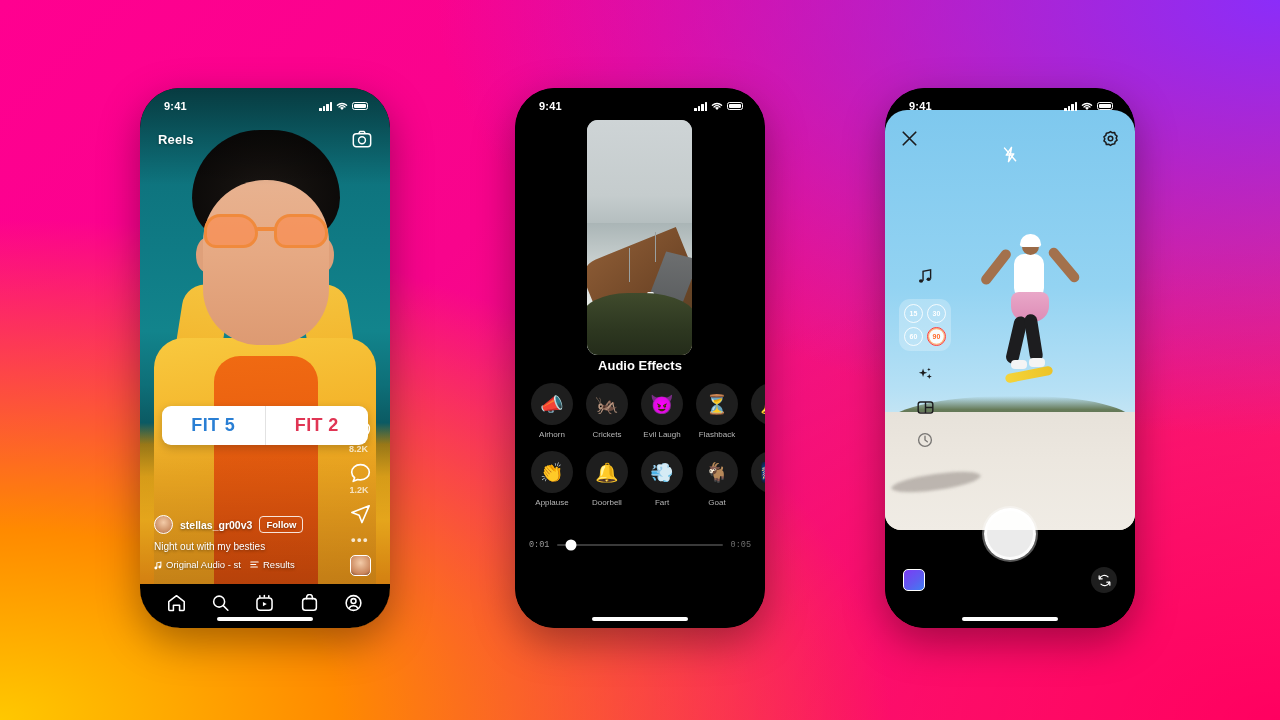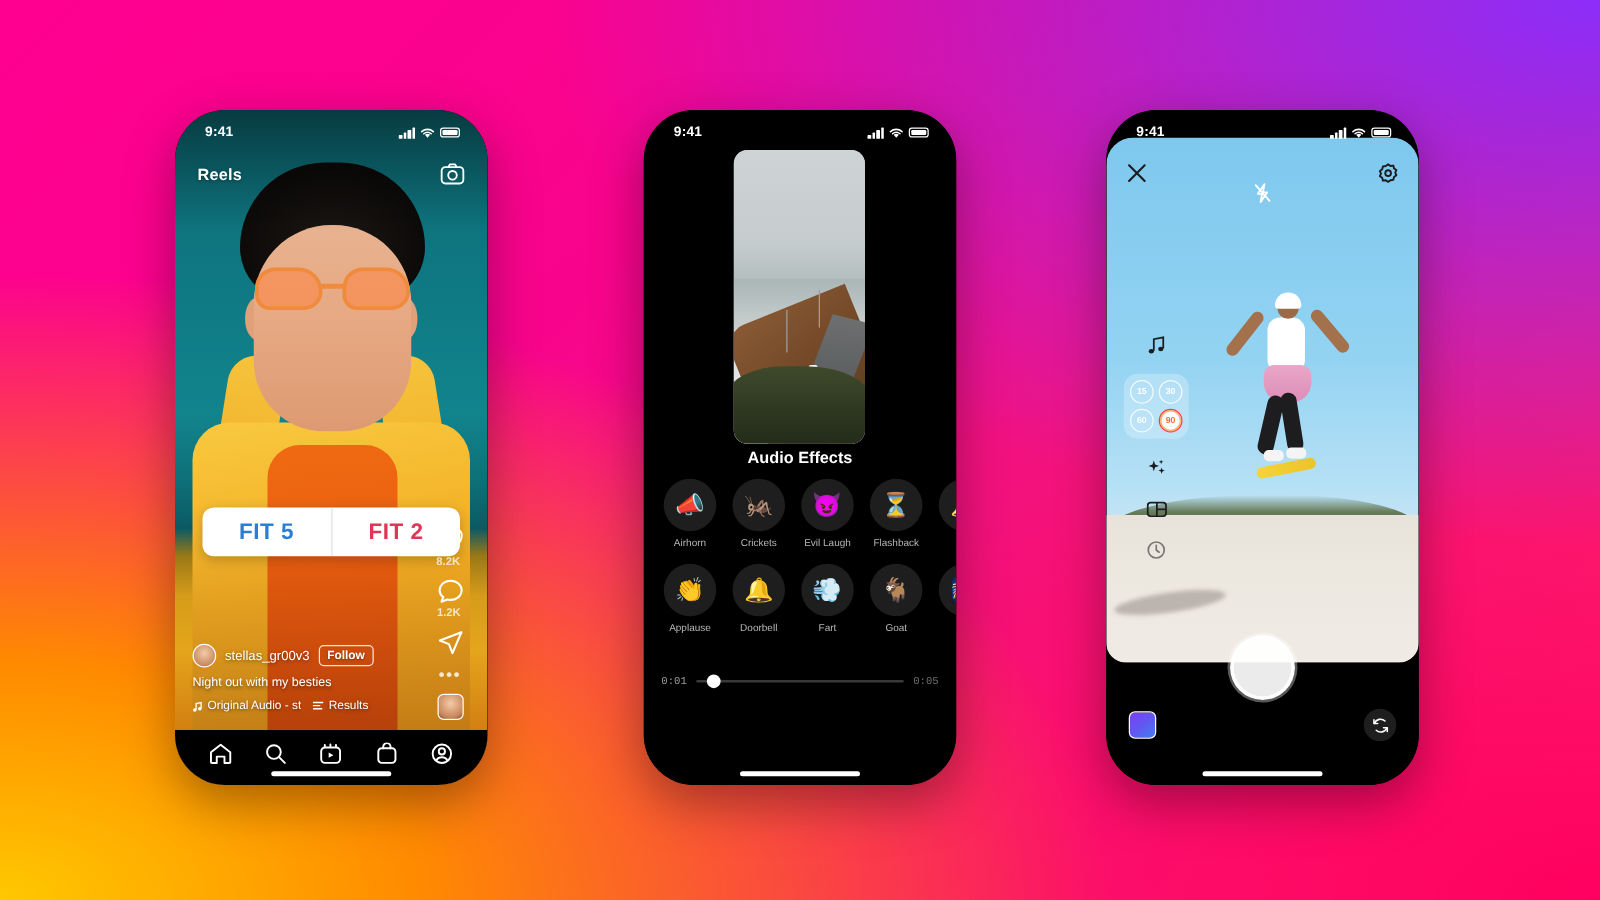--- a/index.html
+++ b/index.html
@@ -80,21 +80,21 @@
   .poll-opts { display:flex; margin:0 22px; background:#fff; border-radius:9px; overflow:hidden;
                box-shadow:0 3px 10px rgba(0,0,0,.22); }
   .poll-opt { flex:1; padding:9px 0; font-size:18px; font-weight:bold; letter-spacing:.4px; }
   .poll-opt.a { color:#2a7fd4; border-right:1px solid #e2e2e2; }
   .poll-opt.b { color:#e03554; }
 
   .p1-meta { position:absolute; left:14px; bottom:58px; width:170px; z-index:22; color:#fff; }
   .p1-userrow { display:flex; align-items:center; gap:7px; margin-bottom:7px; }
   .p1-avatar { width:19px; height:19px; border-radius:50%; border:1.3px solid #fff;
                background:radial-gradient(circle at 50% 38%, #f3cba8 0%, #c98c62 70%, #8d5b3a 100%); }
-  .p1-user { font-size:10.5px; font-weight:normal; text-shadow:0 1px 3px rgba(0,0,0,.5); }
+  .p1-user { font-size:10.5px; font-weight:bold; text-shadow:0 1px 3px rgba(0,0,0,.5); }
   .p1-follow { font-size:9.5px; font-weight:bold; border:1px solid rgba(255,255,255,.85);
                border-radius:4px; padding:2px 6px; text-shadow:0 1px 2px rgba(0,0,0,.4); }
   .p1-caption { font-size:10px; margin-bottom:7px; text-shadow:0 1px 3px rgba(0,0,0,.5); }
   .p1-audiorow { display:flex; align-items:center; gap:9px; font-size:9.5px; }
   .p1-audio { display:flex; align-items:flex-end; gap:4px; max-width:92px; overflow:hidden; white-space:nowrap;
               text-shadow:0 1px 3px rgba(0,0,0,.5); }
   .p1-results { display:flex; align-items:center; gap:4px; text-shadow:0 1px 3px rgba(0,0,0,.5); }
 
   .p1-actions { position:absolute; right:10px; bottom:52px; width:40px; z-index:22;
                 display:flex; flex-direction:column; align-items:center; gap:9px; color:#fff; }

